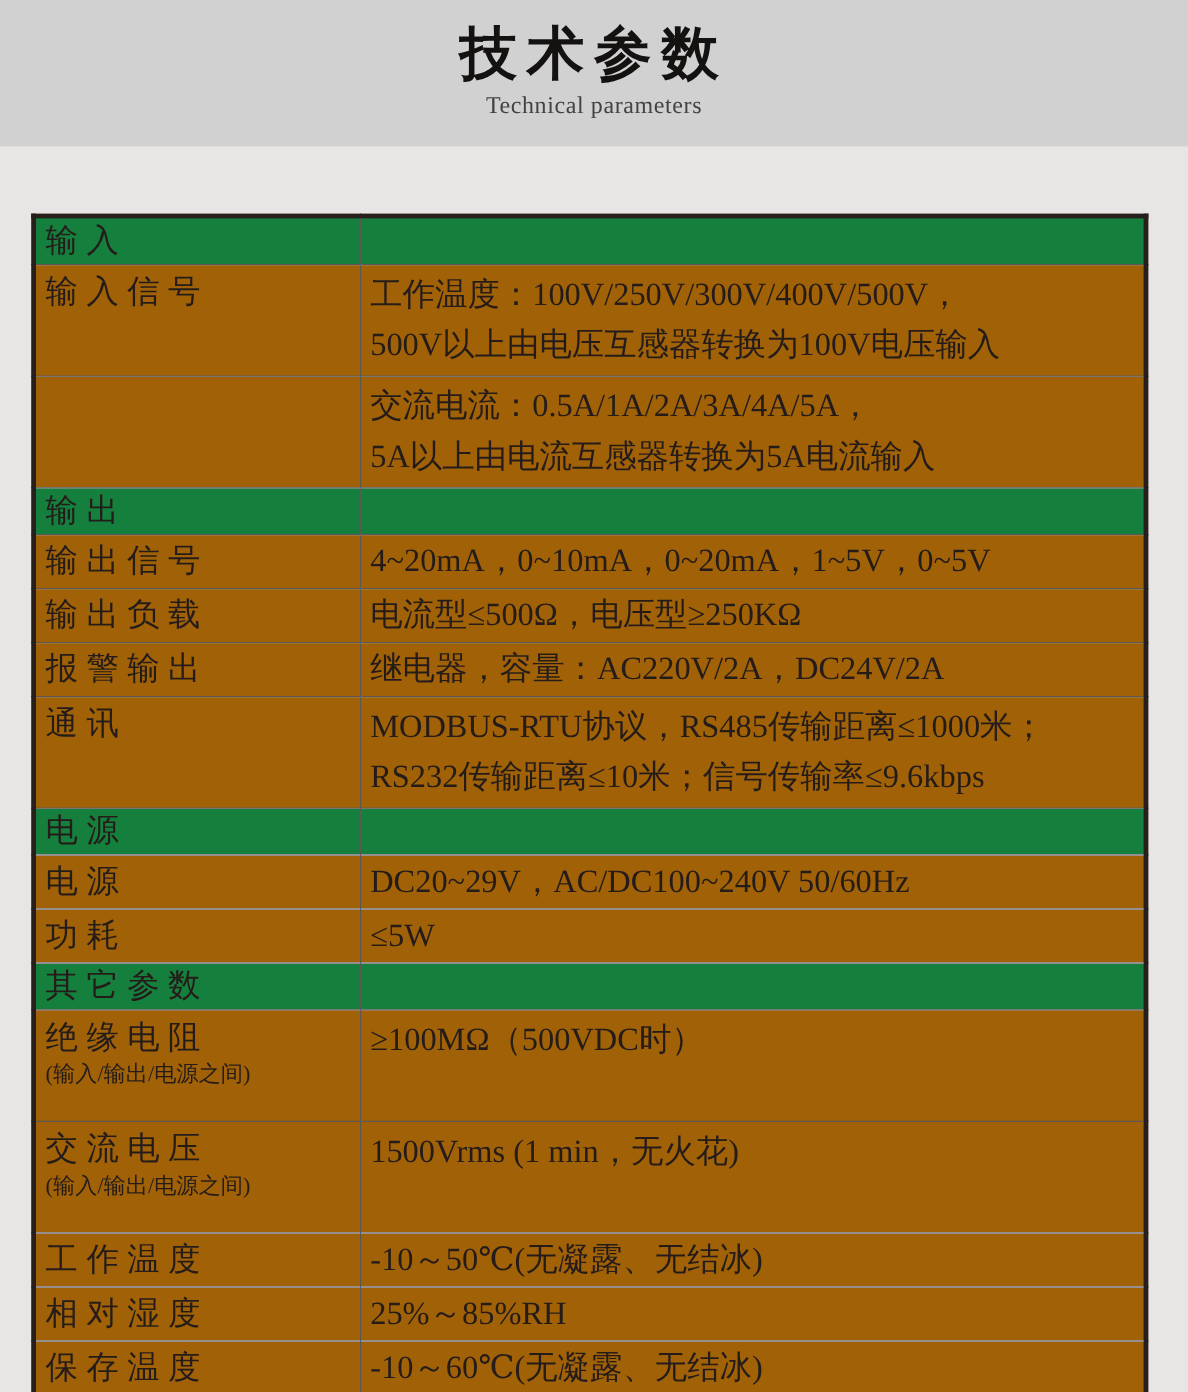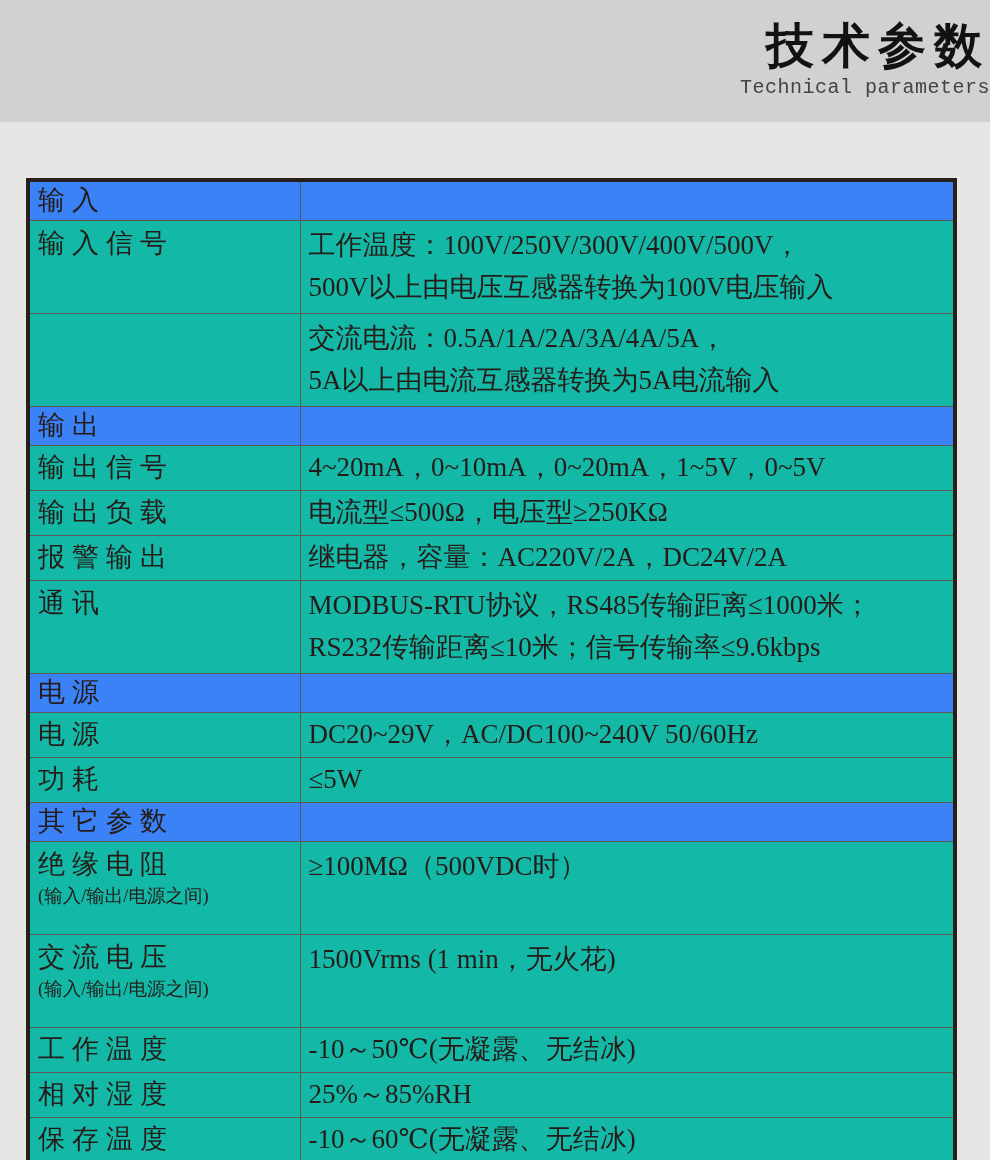--- a/index.html
+++ b/index.html
@@ -14,35 +14,35 @@
     font-family: "Liberation Serif", "DejaVu Serif", serif;
     color: #251c1a;
     overflow: hidden;
   }
   .title-band {
     position: absolute;
     left: 0; top: 0;
     width: 990px;
     height: 122px;
     background: #d2d1d1;
-    text-align: right;
+    text-align: center;
     box-sizing: border-box;
     padding-top: 18px;
   }
   .page-title {
     margin: 0;
     font-family: "Liberation Sans", "DejaVu Sans", sans-serif;
     font-weight: bold;
     font-size: 48px;
     line-height: 56px;
     letter-spacing: 8px;
     color: #141111;
   }
   .page-subtitle {
-    font-family: Liberation Mono, monospace;
+    font-family: Liberation Serif, serif;
     font-size: 20px;
     line-height: 24px;
     color: #454243;
     letter-spacing: 0.5px;
     margin-top: 2px;
   }
   table.params {
     position: absolute;
     left: 26px;
     top: 178px;
@@ -53,26 +53,26 @@
     border: 4px solid #271f1c;
   }
   col.c1 { width: 272px; }
   td {
     border: 1.5px solid #5d5755;
     vertical-align: top;
     padding: 3px 6px 5px 8px;
     font-size: 27px;
     line-height: 36px;
     overflow: hidden;
-    background: #14b8a6;
+    background: #a16207;
   }
   tr.single td { height: 36px; }
   tr.tall td { height: 84px; line-height: 42px; }
   tr.section td {
-    background: #3b82f6;
+    background: #15803d;
     height: 30px;
     line-height: 30px;
   }
   .label {
     letter-spacing: 7px;
     white-space: nowrap;
   }
   .sublabel {
     font-size: 18.5px;
     line-height: 24px;

